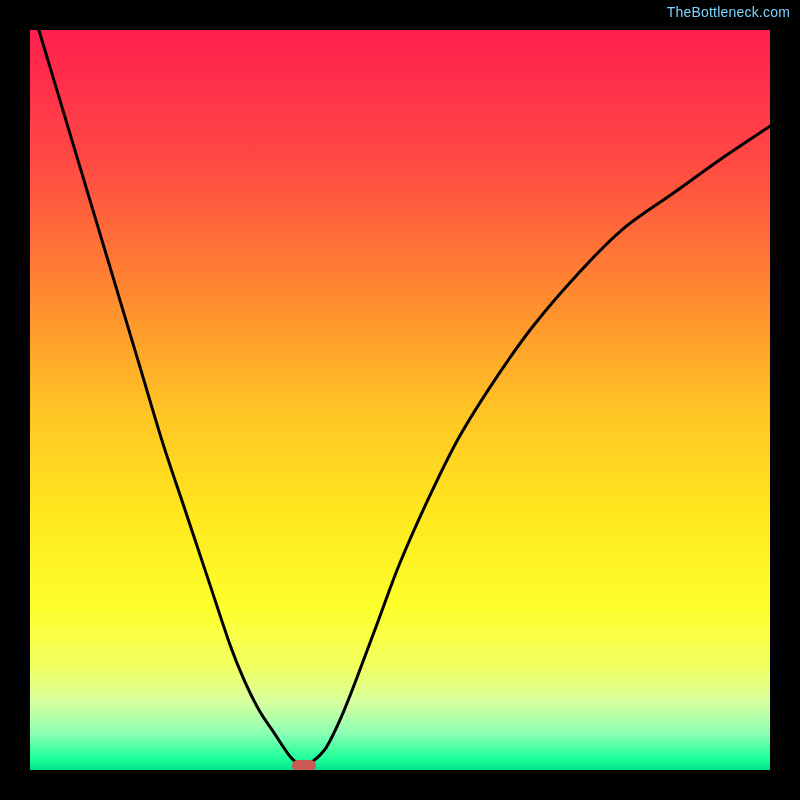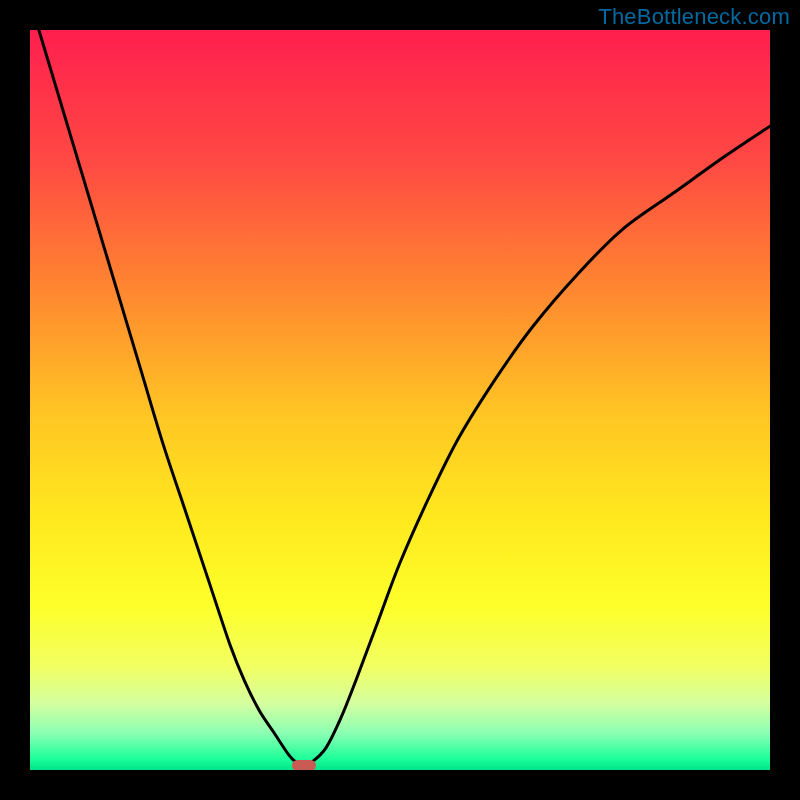--- a/index.html
+++ b/index.html
@@ -20,22 +20,22 @@
     overflow: hidden;
   }
   .gradient {
     position: absolute;
     left: 0; top: 0; right: 0; bottom: 0;
   }
   .watermark {
     position: absolute;
     top: 4px;
     right: 10px;
-    color: #0369a1;
-    font-size: 22px;
+    color: #7dd3fc;
+    font-size: 14px;
     letter-spacing: 0.2px;
     font-weight: 400;
   }
   svg.curve {
     position: absolute;
     left: 0; top: 0;
     width: 740px;
     height: 740px;
   }
   .minmarker {

